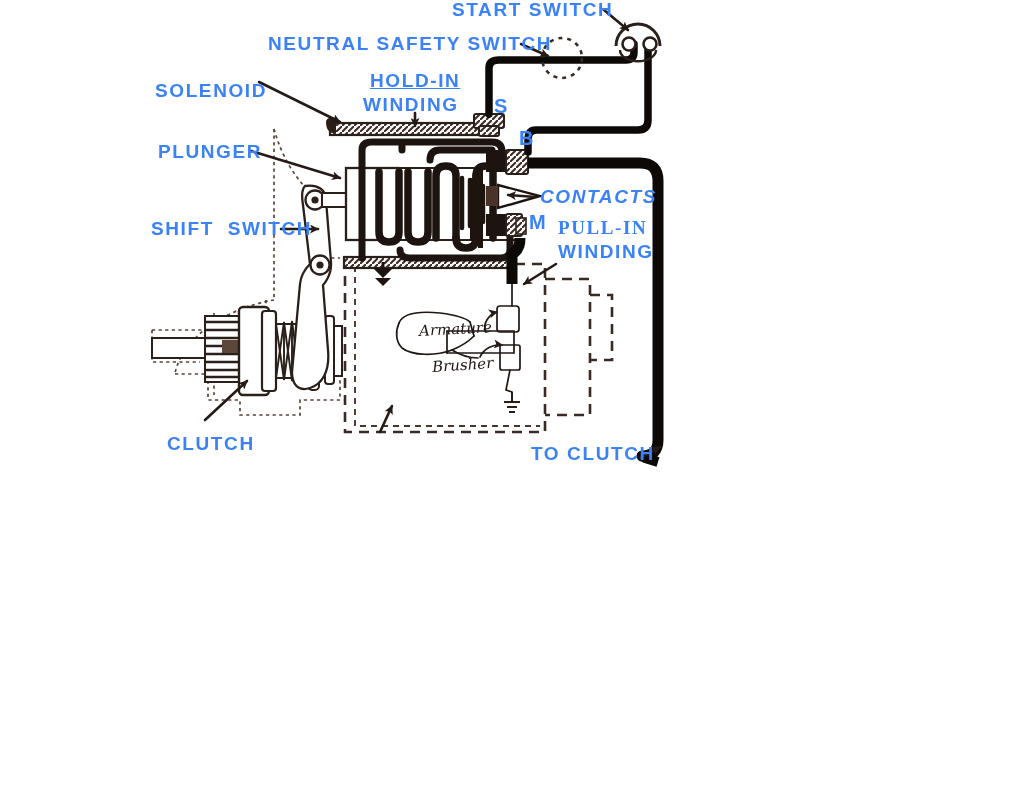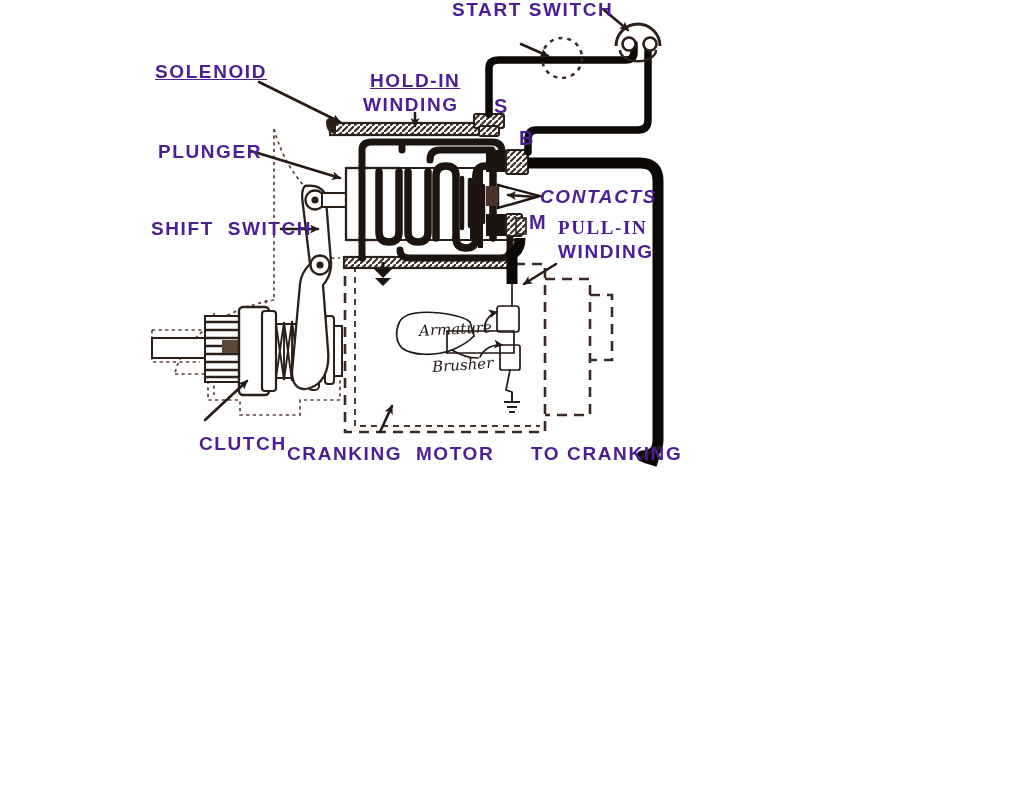--- a/index.html
+++ b/index.html
@@ -28,21 +28,21 @@
     width: 1035px;
     height: 800px;
     display: block;
   }
 
   
   .label {
     position: absolute;
     font-family: "Liberation Sans", sans-serif;
     font-weight: bold;
-    color: #4c1d95;
+    color: #3b82f6;
     white-space: pre;
     letter-spacing: 1.6px;
     line-height: 1.08;
     user-select: none;
   }
   .label.big   { font-size: 19px; }
   .label.term  { font-size: 20px; letter-spacing: 0.5px; }
   .hand {
     position: absolute;
     font-family: "DejaVu Serif", serif;
@@ -298,40 +298,40 @@
       <path d="M205,420 L247,381" marker-end="url(#arrowHead)"></path>
 
       <path d="M380,432 L392,406" marker-end="url(#arrowHead)"></path>
 
       <path d="M640,458 L660,447" marker-end="url(#arrowHead)"></path>
     </g>
   </svg>
 
   <div class="label big" style="left:452px; top:0px;">START SWITCH</div>
 
-
-  <div class="label big" style="left:155px; top:62px;text-decoration:underline;">SOLENOID</div>
+  <div class="label big" style="left:268px; top:34px;">NEUTRAL SAFETY SWITCH</div>
+
+  <div class="label big" style="left:155px; top:81px;">SOLENOID</div>
 
   <div class="label big" style="left:370px; top:71px;text-decoration:underline;">HOLD-IN</div>
   <div class="label big" style="left:363px; top:95px;">WINDING</div>
 
   <div class="label big" style="left:158px; top:142px;">PLUNGER</div>
 
   <div class="label big" style="left:151px; top:219px;">SHIFT  SWITCH</div>
 
   <div class="label big" style="left:540px; top:187px;font-style:italic;">CONTACTS</div>
 
   <div class="label big" style="left:558px; top:218px;font-family:Liberation Serif, serif;">PULL-IN</div>
   <div class="label big" style="left:558px; top:242px;">WINDING</div>
 
-  <div class="label big" style="left:167px; top:434px;margin-left:32px;">CLUTCH</div>
-
-  <div class="label big" style="left:287px; top:444px;">CRANKING  MOTOR</div>
-
-  <div class="label big" style="left:531px; top:444px;">TO CRANKING</div>
+  <div class="label big" style="left:167px; top:434px;">CLUTCH</div>
+
+
+  <div class="label big" style="left:531px; top:444px;">TO CLUTCH</div>
 
   <div class="label term" style="left:494px; top:96px;">S</div>
   <div class="label term" style="left:519px; top:128px;">B</div>
   <div class="label term" style="left:529px; top:212px;">M</div>
 
   <div class="hand" style="left:419px; top:320px; transform:rotate(-3deg);">Armature</div>
   <div class="hand" style="left:432px; top:356px; transform:rotate(-4deg);">Brusher</div>
 
 </div>
 

